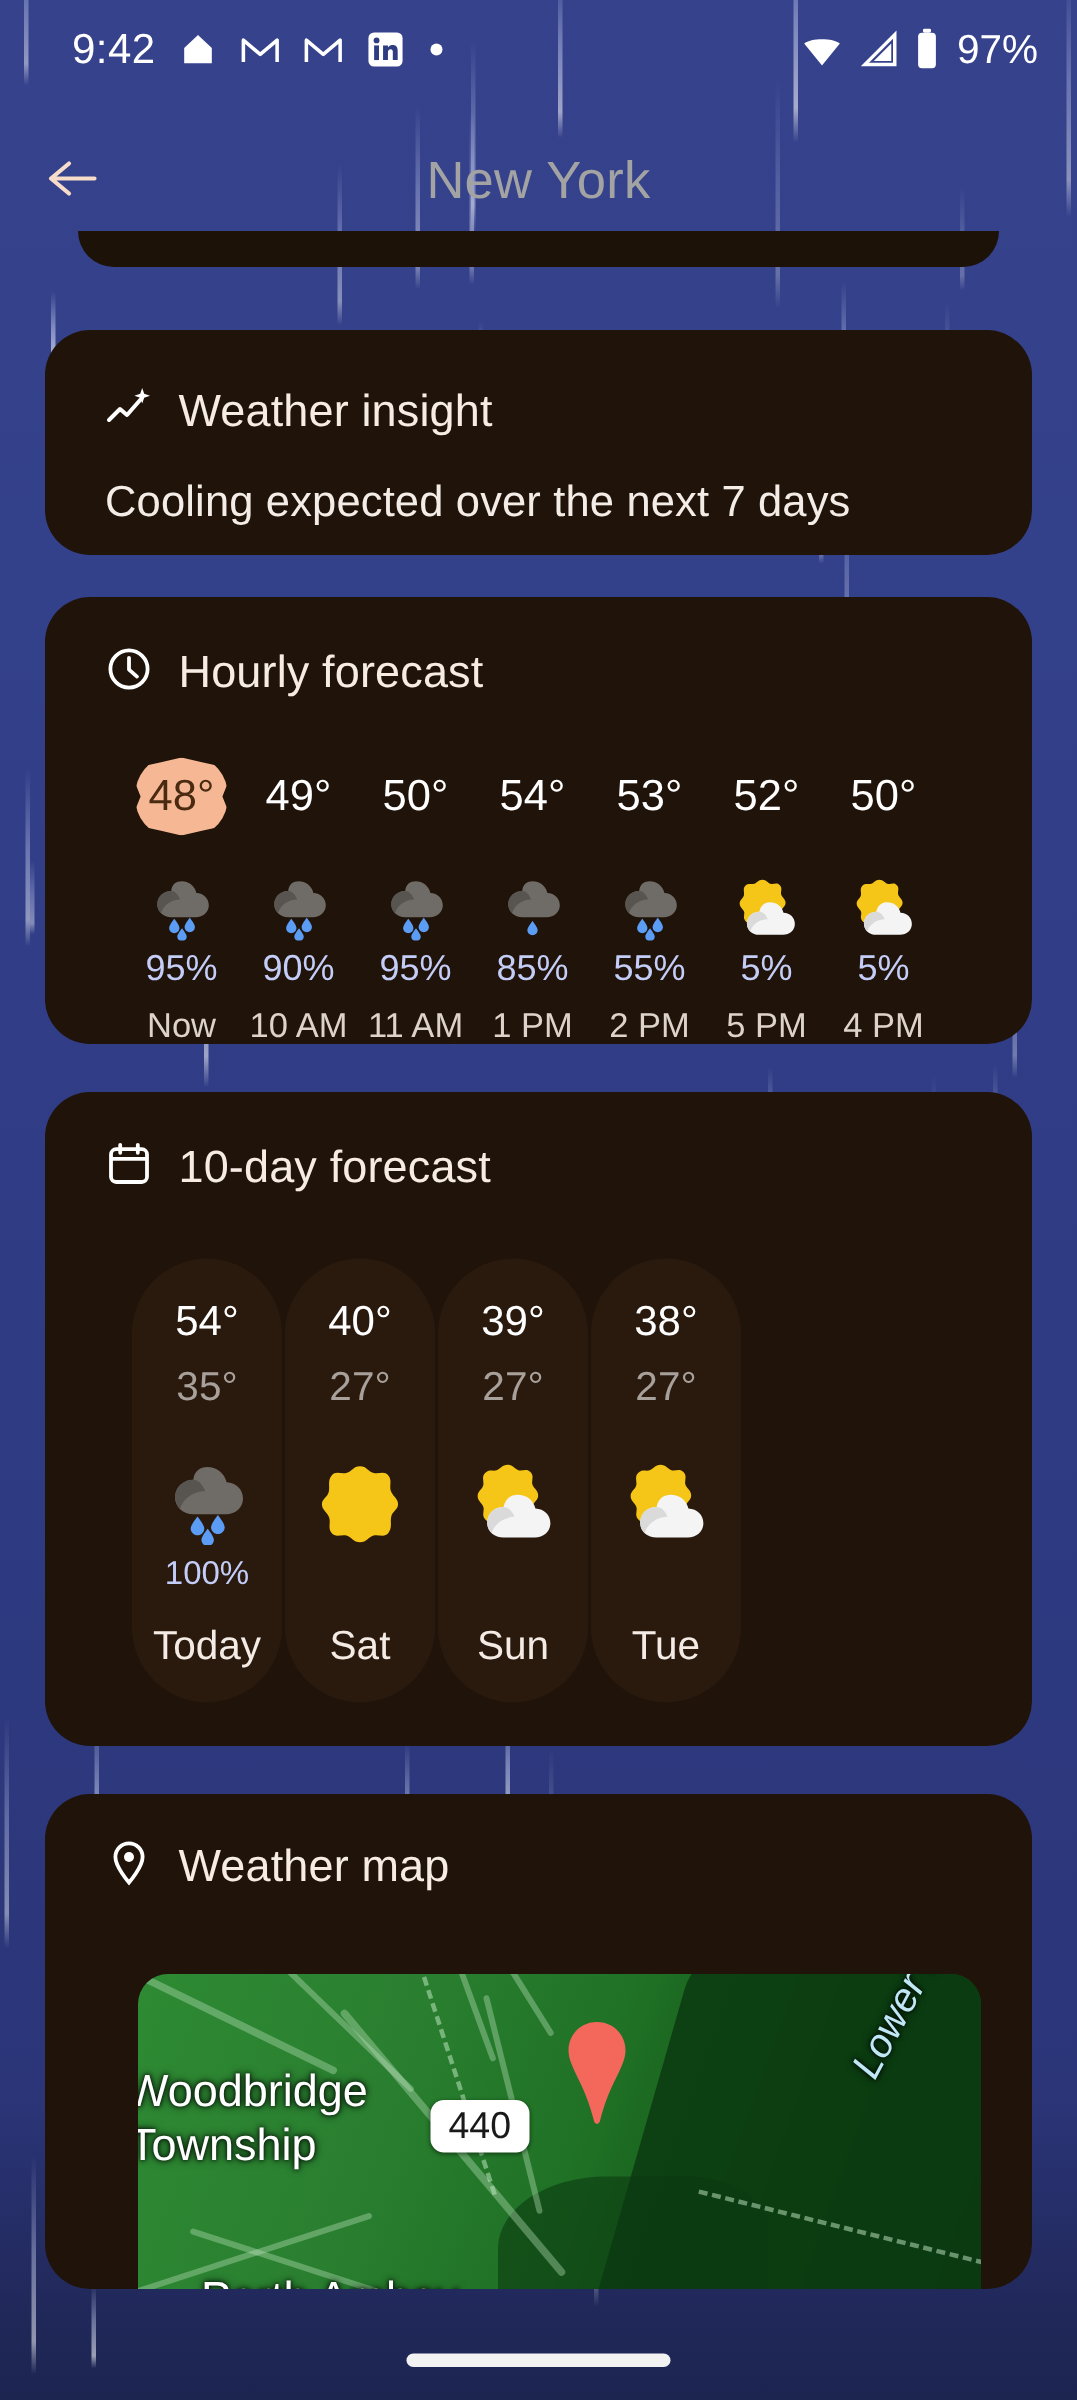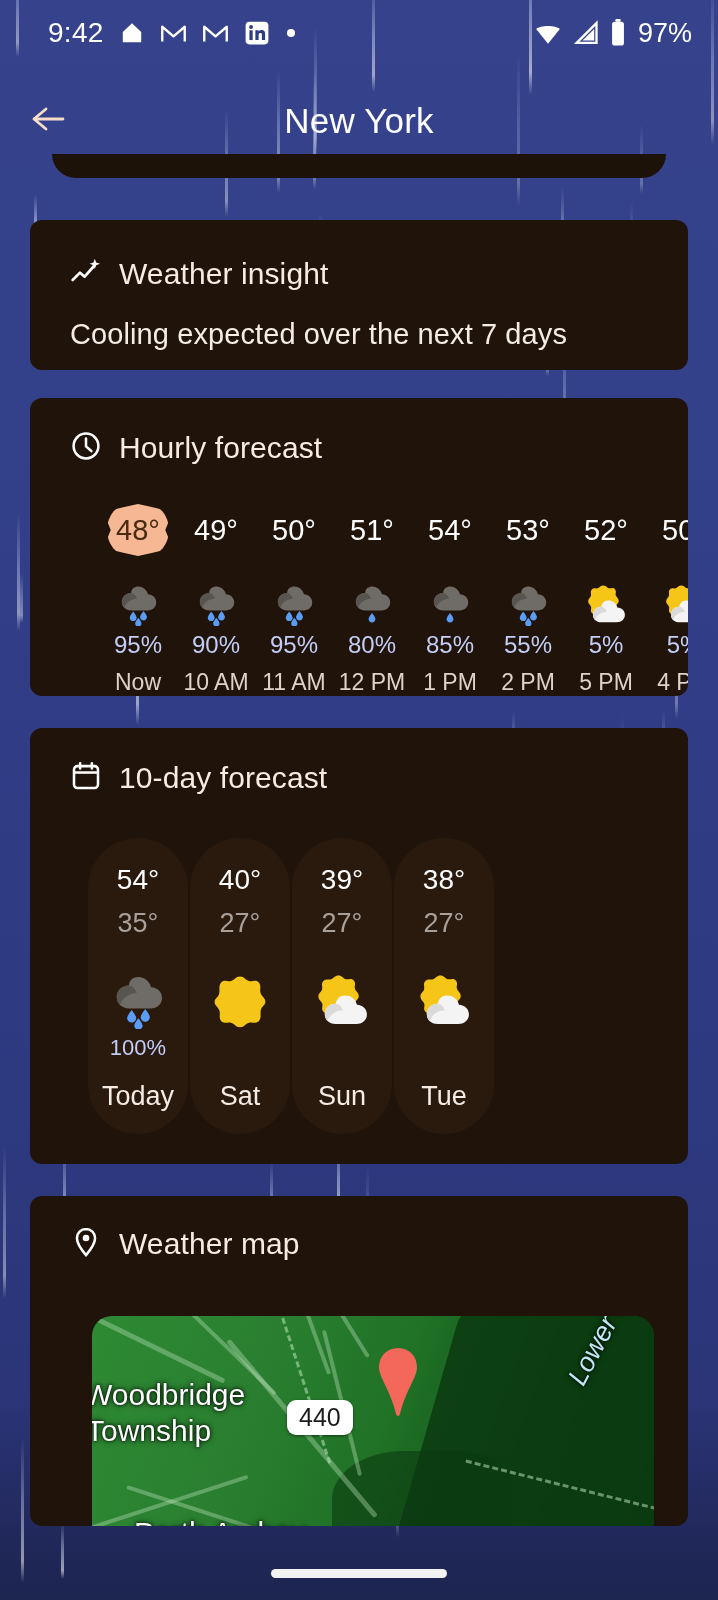--- a/index.html
+++ b/index.html
@@ -48,60 +48,60 @@
     display:flex; align-items:center;
     z-index:5;
   }
   #back-btn {
     position:absolute; left:26px; top:50%; transform:translateY(-50%);
     width:44px; height:44px; display:flex; align-items:center; justify-content:center;
     cursor:pointer;
   }
   #city-title {
     width:100%; text-align:center;
-    font-size:35px; font-weight:400; color:#ffffff;
+    font-size:35px; font-weight:400; color:#a3a3a3;
     letter-spacing:.2px;
   }
 
   
   #prev-card-sliver {
     position:absolute; left:52px; right:52px; top:154px; height:24px;
     background:#1d1208;
     border-radius:0 0 30px 30px;
     z-index:4;
   }
 
   
   #content {
     position:absolute; top:0; left:0; right:0; bottom:0;
     z-index:3;
   }
   .card {
     position:absolute;
     left:30px; right:30px;
     background:#201309;
-    border-radius:12px;
+    border-radius:30px;
   }
   .card-head {
     display:flex; align-items:center; gap:17px;
     color:#f6ece4;
   }
   .card-title { font-size:30px; font-weight:400; letter-spacing:.1px; }
 
   
   #card-insight { top:220px; height:150px; padding:36px 40px 0 40px; }
   #insight-text {
     margin-top:26px; font-size:29px; color:#f4ece6; font-weight:400; letter-spacing:.1px;
   }
 
   
   #card-hourly { top:398px; height:298px; padding:32px 0 0 0; overflow:hidden; }
   #card-hourly .card-head { padding:0 40px; }
   #hourly-scroll {
-    display:flex; margin-top:38px; padding-left:36px;margin-left:33px;
+    display:flex; margin-top:38px; padding-left:52px;
   }
   .hour-col {
     flex:0 0 78px; display:flex; flex-direction:column; align-items:center;
   }
   .hour-temp {
     font-size:29px; color:#fff; font-weight:400; height:52px;
     display:flex; align-items:center; justify-content:center; width:100%;
   }
   .hour-temp.is-now {
     color:#4a2a10; font-weight:500;
@@ -364,32 +364,20 @@
       <path d="M22 16 c-7.5 0-13.5 5.5-13.5 12.8 0 3.4 1.4 6.4 3.6 8.6 2.7-7.8 9.8-12.8 18.6-13.1 -2-5-5.2-8.3-8.7-8.3z" fill="#58544f"></path>
       <path d="M25 43 c0 0-5 6.2-5 8.9 0 2.8 2.3 5 5 5 s5-2.2 5-5 c0-2.7-5-8.9-5-8.9z" fill="#5b9cf5"></path>
       <path d="M40 42 c0 0-5 6.2-5 8.9 0 2.8 2.3 5 5 5 s5-2.2 5-5 c0-2.7-5-8.9-5-8.9z" fill="#5b9cf5"></path>
       <path d="M32.5 52 c0 0-4.6 5.7-4.6 8.2 0 2.6 2.1 4.6 4.6 4.6 s4.6-2 4.6-4.6 c0-2.5-4.6-8.2-4.6-8.2z" fill="#5b9cf5"></path>
             </svg>
           </div>
           <div class="hour-pct">95%</div>
           <div class="hour-label">11 AM</div>
         </div>
         <div class="hour-col">
-          <div class="hour-temp">51°</div>
-          <div class="hour-icon">
-            <svg width="44" height="44" viewBox="0 0 64 64">
-      <path d="M22 16 c-7.5 0-13.5 5.5-13.5 12.8 0 7.2 6 12.6 13.5 12.6 h24 c7 0 12.5-5 12.5-11.6 0-6.6-5-11.6-12-11.9 -1.8-7.2-7.8-11.3-14.2-11.3 -5.4 0-9.8 3-10.3 9.4z" fill="#6f6b66"></path>
-      <path d="M22 16 c-7.5 0-13.5 5.5-13.5 12.8 0 3.4 1.4 6.4 3.6 8.6 2.7-7.8 9.8-12.8 18.6-13.1 -2-5-5.2-8.3-8.7-8.3z" fill="#58544f"></path>
-      <path d="M32 45 c0 0-5 6.2-5 8.9 0 2.8 2.3 5 5 5 s5-2.2 5-5 c0-2.7-5-8.9-5-8.9z" fill="#5b9cf5"></path>
-            </svg>
-          </div>
-          <div class="hour-pct">80%</div>
-          <div class="hour-label">12 PM</div>
-        </div>
-        <div class="hour-col">
           <div class="hour-temp">54°</div>
           <div class="hour-icon">
             <svg width="44" height="44" viewBox="0 0 64 64">
       <path d="M22 16 c-7.5 0-13.5 5.5-13.5 12.8 0 7.2 6 12.6 13.5 12.6 h24 c7 0 12.5-5 12.5-11.6 0-6.6-5-11.6-12-11.9 -1.8-7.2-7.8-11.3-14.2-11.3 -5.4 0-9.8 3-10.3 9.4z" fill="#6f6b66"></path>
       <path d="M22 16 c-7.5 0-13.5 5.5-13.5 12.8 0 3.4 1.4 6.4 3.6 8.6 2.7-7.8 9.8-12.8 18.6-13.1 -2-5-5.2-8.3-8.7-8.3z" fill="#58544f"></path>
       <path d="M32 45 c0 0-5 6.2-5 8.9 0 2.8 2.3 5 5 5 s5-2.2 5-5 c0-2.7-5-8.9-5-8.9z" fill="#5b9cf5"></path>
             </svg>
           </div>
           <div class="hour-pct">85%</div>
           <div class="hour-label">1 PM</div>

